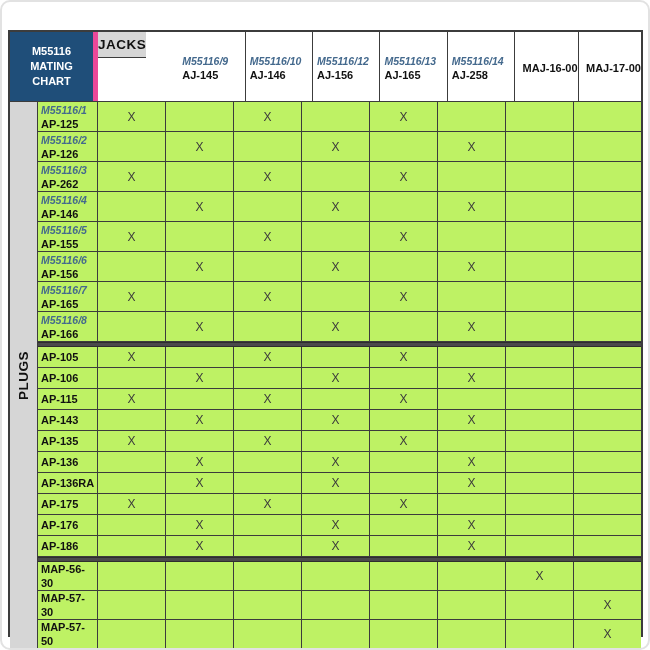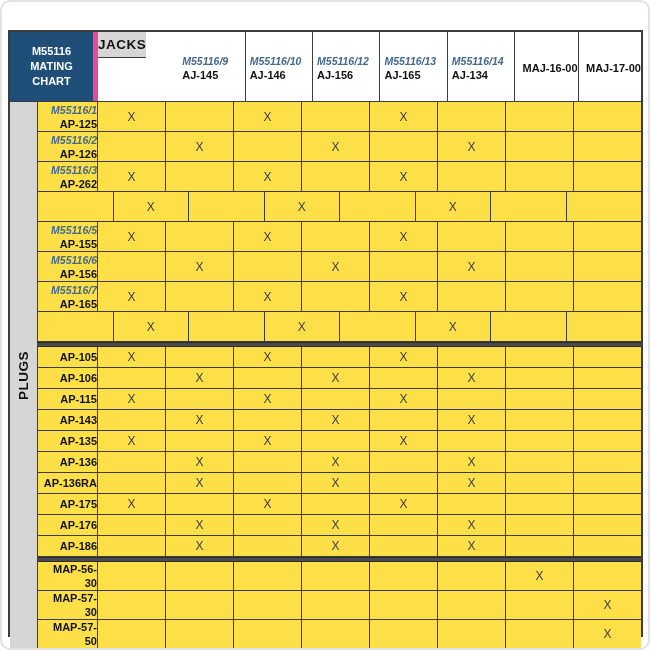--- a/index.html
+++ b/index.html
@@ -42,21 +42,21 @@
   .body { flex:1; display:flex; }
   .plugs-cell {
     width:28px; flex:0 0 28px; background:#D6D6D6; border-right:1px solid #3c3c3c;
     display:flex; align-items:center; justify-content:center;
   }
   .plugs-cell span {
     transform:rotate(-90deg); font-weight:bold; font-size:13.5px; color:#111; letter-spacing:.5px; white-space:nowrap;
   }
   .rows { flex:1; display:flex; flex-direction:column; overflow:hidden; }
 
-  .row { display:flex; border-bottom:1px solid #3c3c3c; background:#fde047;text-align:right; }
+  .row { display:flex; border-bottom:1px solid #3c3c3c; background:#bef264; }
   .row.g1 { height:30px; flex:0 0 30px; }
   .row.g2 { height:21px; flex:0 0 21px; }
   .row.g3 { flex:1; }
   .rows > .row:last-child { border-bottom:none; }
 
   .rowhead {
     width:60px; flex:0 0 60px; border-right:1px solid #3c3c3c; padding-left:3px;
     display:flex; flex-direction:column; justify-content:center;
   }
   .rowhead .part { font-style:italic; font-weight:bold; color:#44698D; font-size:10.5px; line-height:14px; }
@@ -98,21 +98,21 @@
             <div class="colhead">
               <span class="part">M55116/12</span>
               <span class="code">AJ-156</span>
             </div>
             <div class="colhead">
               <span class="part">M55116/13</span>
               <span class="code">AJ-165</span>
             </div>
             <div class="colhead">
               <span class="part">M55116/14</span>
-              <span class="code">AJ-134</span>
+              <span class="code">AJ-258</span>
             </div>
             <div class="colhead center">
               <span class="code">MAJ-16-00</span>
             </div>
             <div class="colhead center">
               <span class="code">MAJ-17-00</span>
             </div>
           </div>
       </div>
     </div>
@@ -158,20 +158,24 @@
             <div class="mark-cell">X</div>
             <div class="mark-cell"></div>
             <div class="mark-cell">X</div>
             <div class="mark-cell"></div>
             <div class="mark-cell">X</div>
             <div class="mark-cell"></div>
             <div class="mark-cell"></div>
             <div class="mark-cell"></div>
           </div>
           <div class="row g1">
+            <div class="rowhead">
+              <span class="part">M55116/4</span>
+              <span class="code">AP-146</span>
+            </div>
             <div class="mark-cell"></div>
             <div class="mark-cell">X</div>
             <div class="mark-cell"></div>
             <div class="mark-cell">X</div>
             <div class="mark-cell"></div>
             <div class="mark-cell">X</div>
             <div class="mark-cell"></div>
             <div class="mark-cell"></div>
           </div>
           <div class="row g1">
@@ -210,20 +214,24 @@
             <div class="mark-cell">X</div>
             <div class="mark-cell"></div>
             <div class="mark-cell">X</div>
             <div class="mark-cell"></div>
             <div class="mark-cell">X</div>
             <div class="mark-cell"></div>
             <div class="mark-cell"></div>
             <div class="mark-cell"></div>
           </div>
           <div class="row g1">
+            <div class="rowhead">
+              <span class="part">M55116/8</span>
+              <span class="code">AP-166</span>
+            </div>
             <div class="mark-cell"></div>
             <div class="mark-cell">X</div>
             <div class="mark-cell"></div>
             <div class="mark-cell">X</div>
             <div class="mark-cell"></div>
             <div class="mark-cell">X</div>
             <div class="mark-cell"></div>
             <div class="mark-cell"></div>
           </div>
           <div class="divider"></div>

